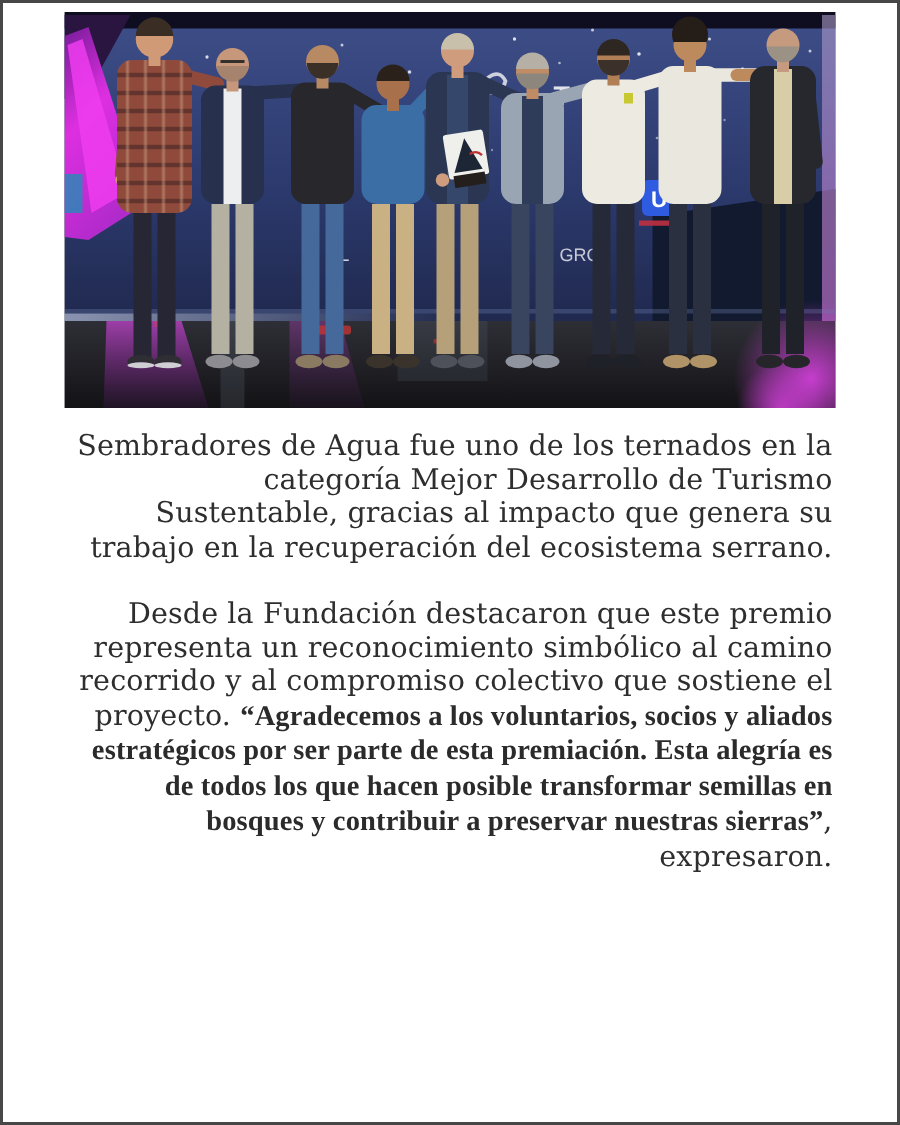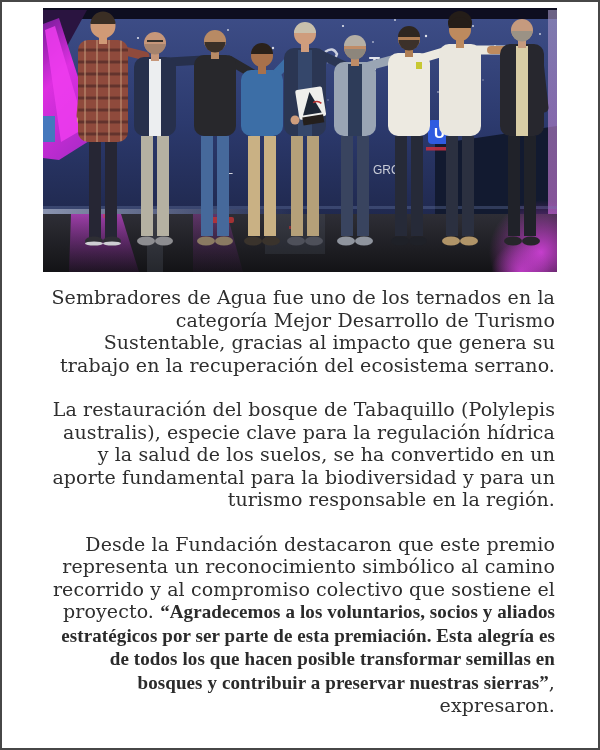--- a/index.html
+++ b/index.html
@@ -273,15 +273,14 @@
     <rect x="473" y="38" width="12" height="90" fill="#d8cda6"></rect>
     <rect x="475" y="30" width="8" height="10" fill="#c59a7e"></rect>
     <circle cx="479" cy="22" r="11" fill="#c59a7e"></circle>
     <path d="M468.5,23 a10.5,10.5 0 0 0 21,0 z" fill="#9b9285"></path>
   </g>
 </svg>
 </div>
 
 <div class="article">
   <p>Sembradores de Agua fue uno de los ternados en la categoría Mejor Desarrollo de Turismo Sustentable, gracias al impacto que genera su trabajo en la recuperación del ecosistema serrano.</p>
-  <p>La restauración del bosque de Tabaquillo (Polylepis australis), especie clave para la regulación hídrica y la salud de los suelos, se ha convertido en un aporte fundamental para la biodiversidad y para un turismo responsable en la región.</p>
   <p><span>Desde la Fundación destacaron que este premio representa un reconocimiento simbólico al camino recorrido y al compromiso colectivo que sostiene el proyecto. </span><b>“Agradecemos a los voluntarios, socios y aliados estratégicos por ser parte de esta premiación. Esta alegría es de todos los que hacen posible transformar semillas en bosques y contribuir a preservar nuestras sierras”</b><span>, expresaron.</span></p>
 </div>
 
 </body></html>

